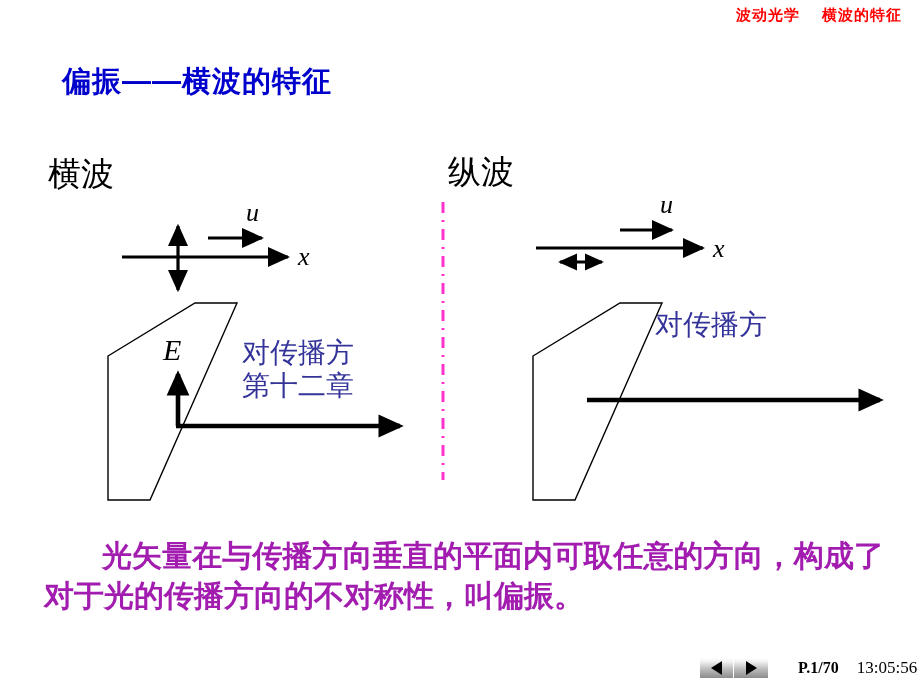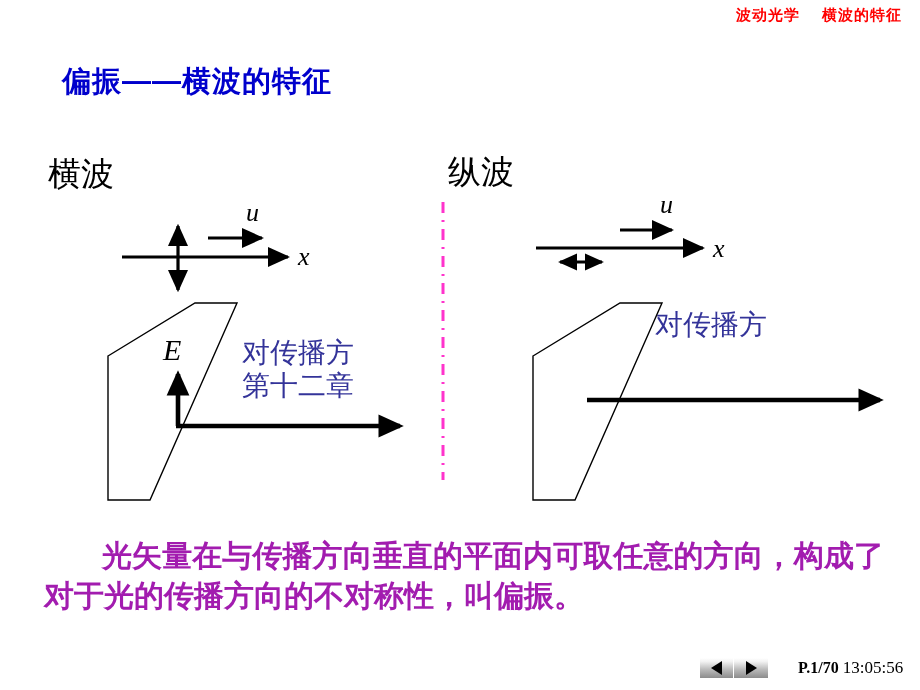--- a/index.html
+++ b/index.html
@@ -149,21 +149,21 @@
 
   .footer-page {
     margin-left: 30px;
     font-family: "Liberation Serif", "DejaVu Serif", serif;
     font-size: 16px;
     font-weight: bold;
     color: #000000;
     white-space: nowrap;
   }
   .footer-time {
-    margin-left: 4px;
+    margin-left: 18px;
     font-family: "Liberation Serif", "DejaVu Serif", serif;
     font-size: 17px;
     color: #000000;
     white-space: nowrap;
   }
 </style>
 </head>
 <body>
 
 <div class="slide">

